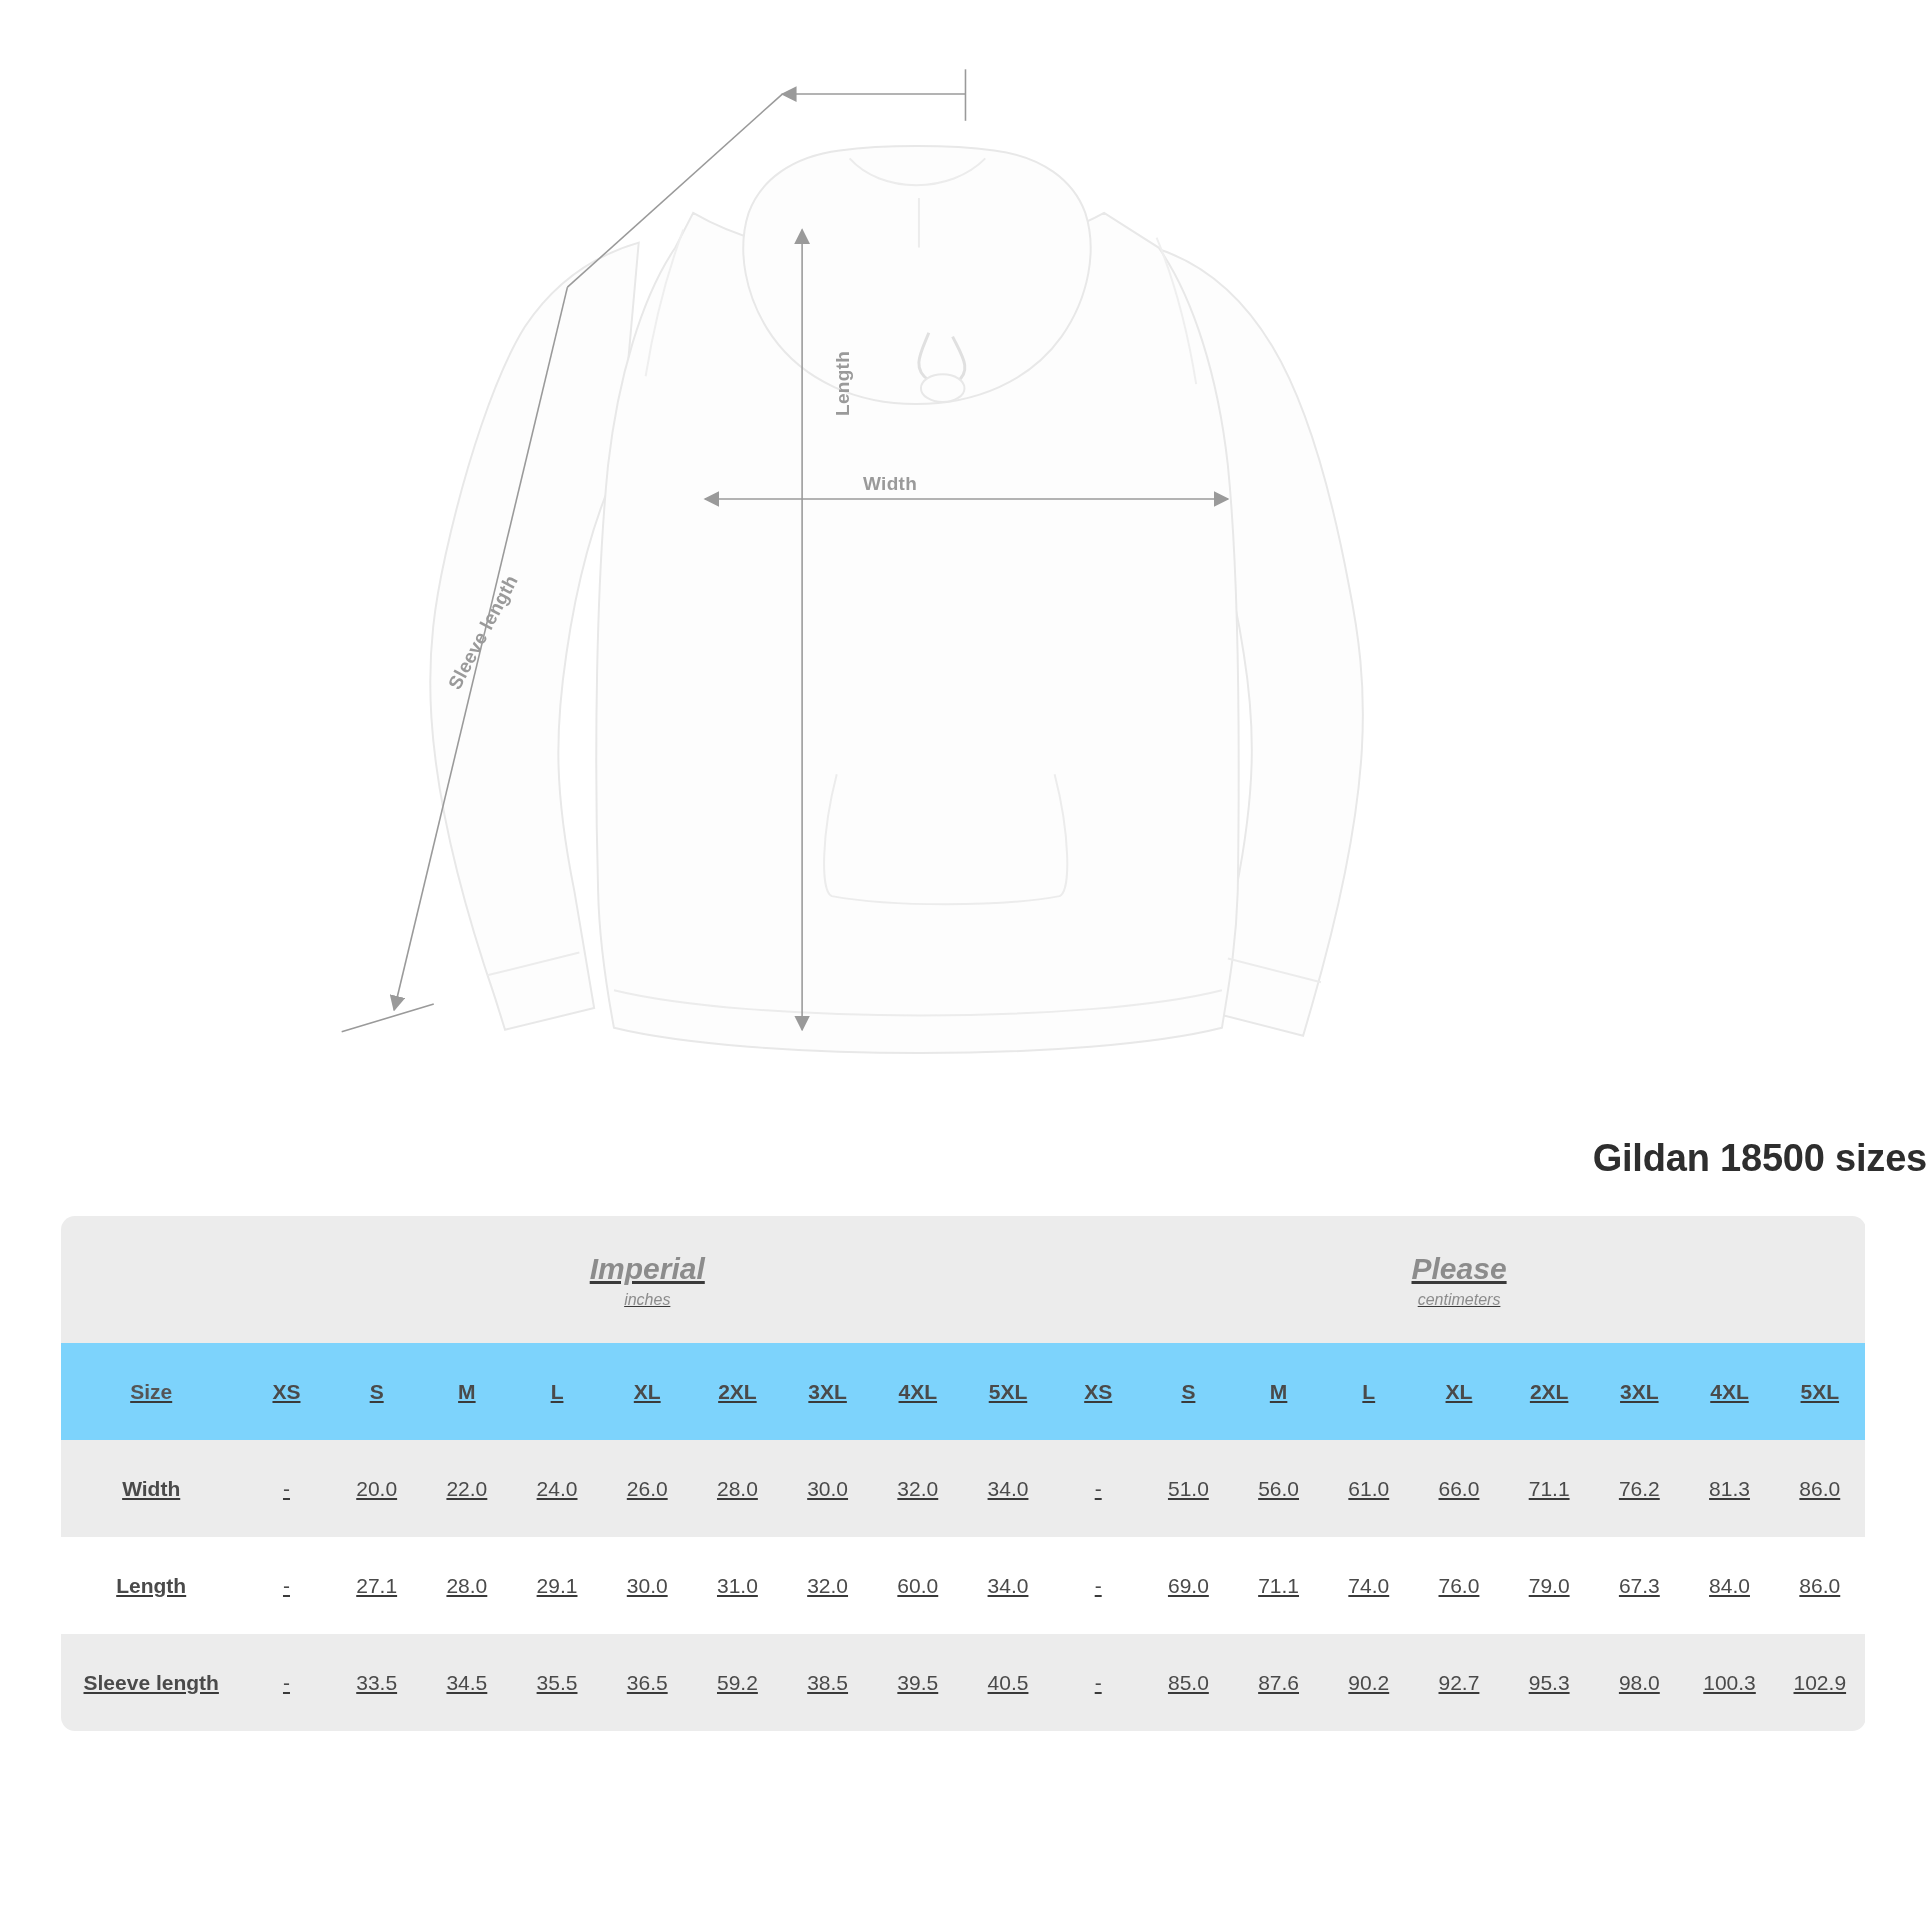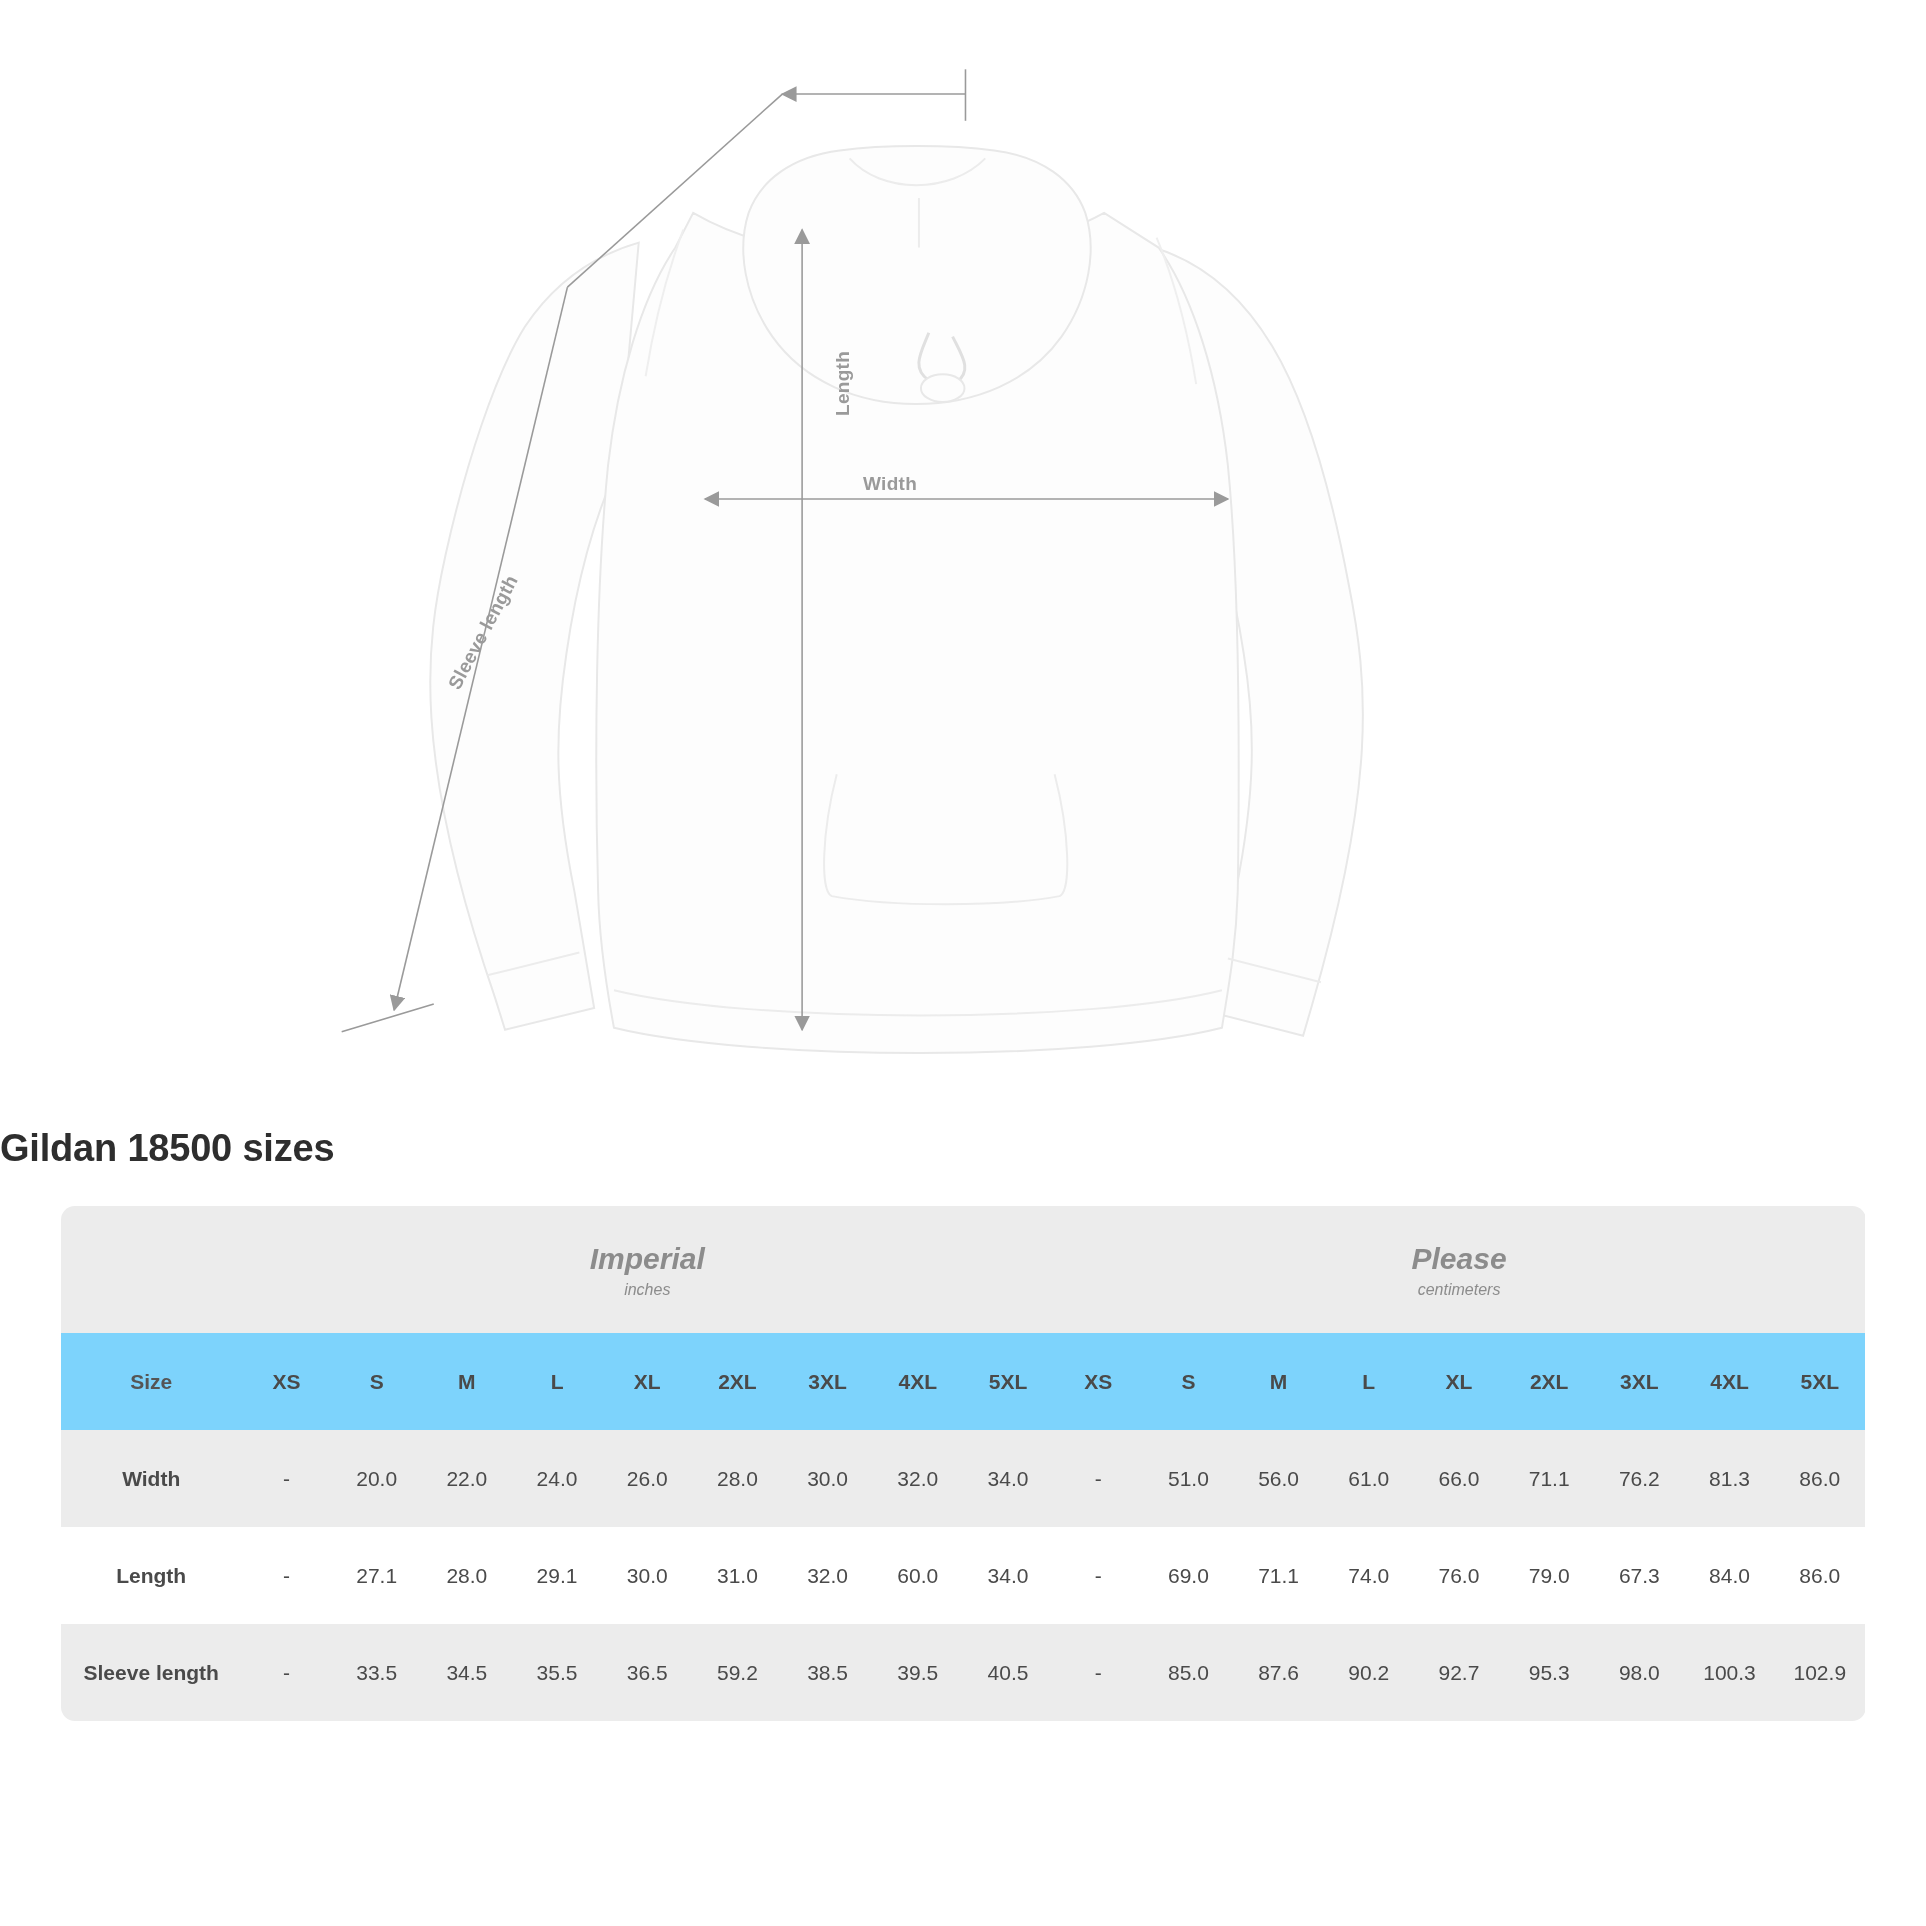--- a/index.html
+++ b/index.html
@@ -43,42 +43,43 @@
     transform: rotate(-90deg);
     transform-origin: left top;
   }
   .dim-label.diagonal {
     transform: rotate(-62deg);
     transform-origin: left top;
   }
 
   
   .heading-block {
-    text-align: left;
-    margin-top: 18px;
+    text-align: right;
+    margin-top: 28px;
   }
   .chart-title {
     font-size: 38px;
     font-weight: bold;
     color: #2e2e2e;
     margin: 0;
     letter-spacing: -0.2px;
   }
   .chart-note {
     font-size: 20px;
     font-style: italic;
     color: #787878;
     margin-top: 22px;
   }
 
   
   .table-wrap {
     margin: 36px 61px 16px 61px;
     border-radius: 14px;
     overflow: hidden;
+    text-decoration: underline;
   }
   table.size-table {
     border-collapse: collapse;
     width: 1804px;
     table-layout: fixed;
   }
   table.size-table td,
   table.size-table th {
     text-align: center;
     vertical-align: middle;

